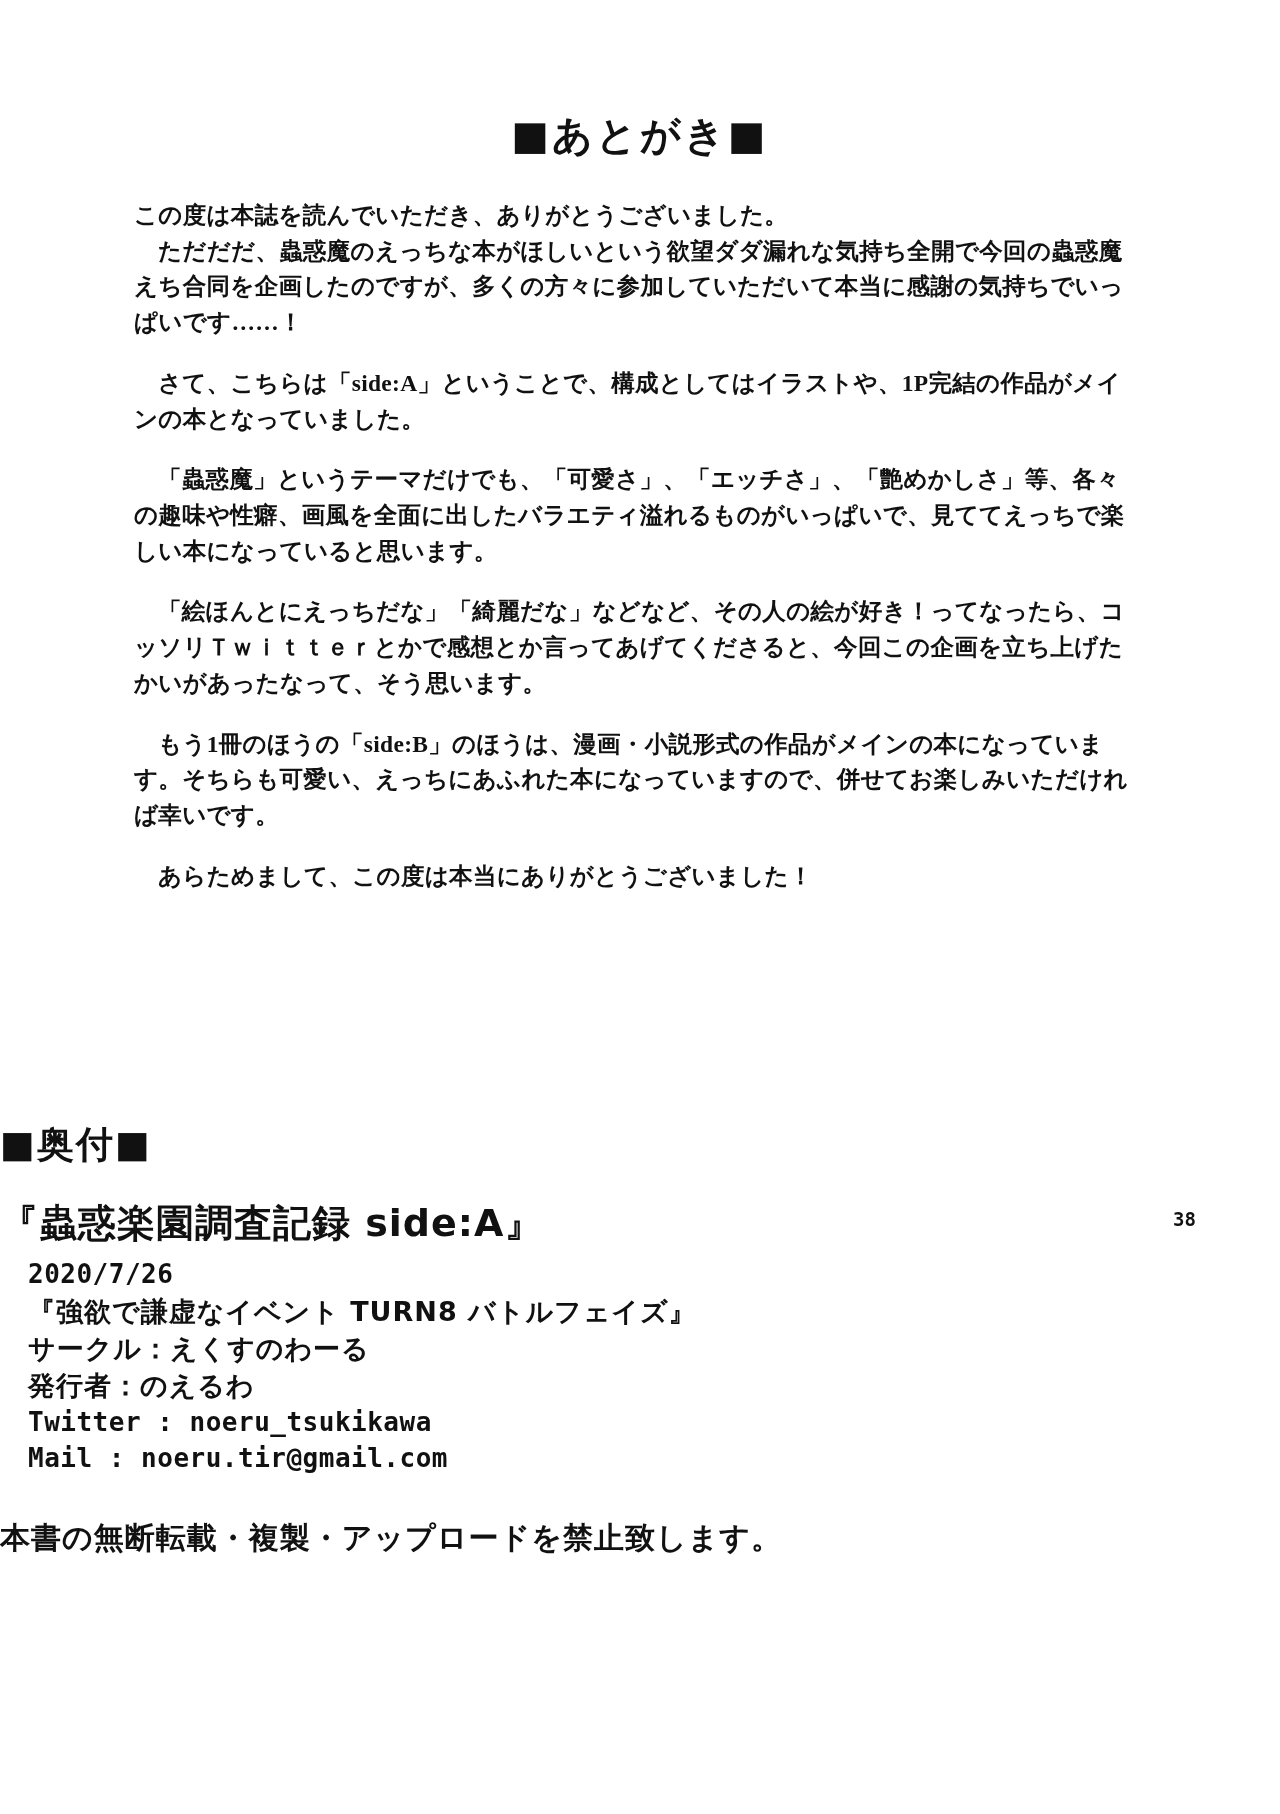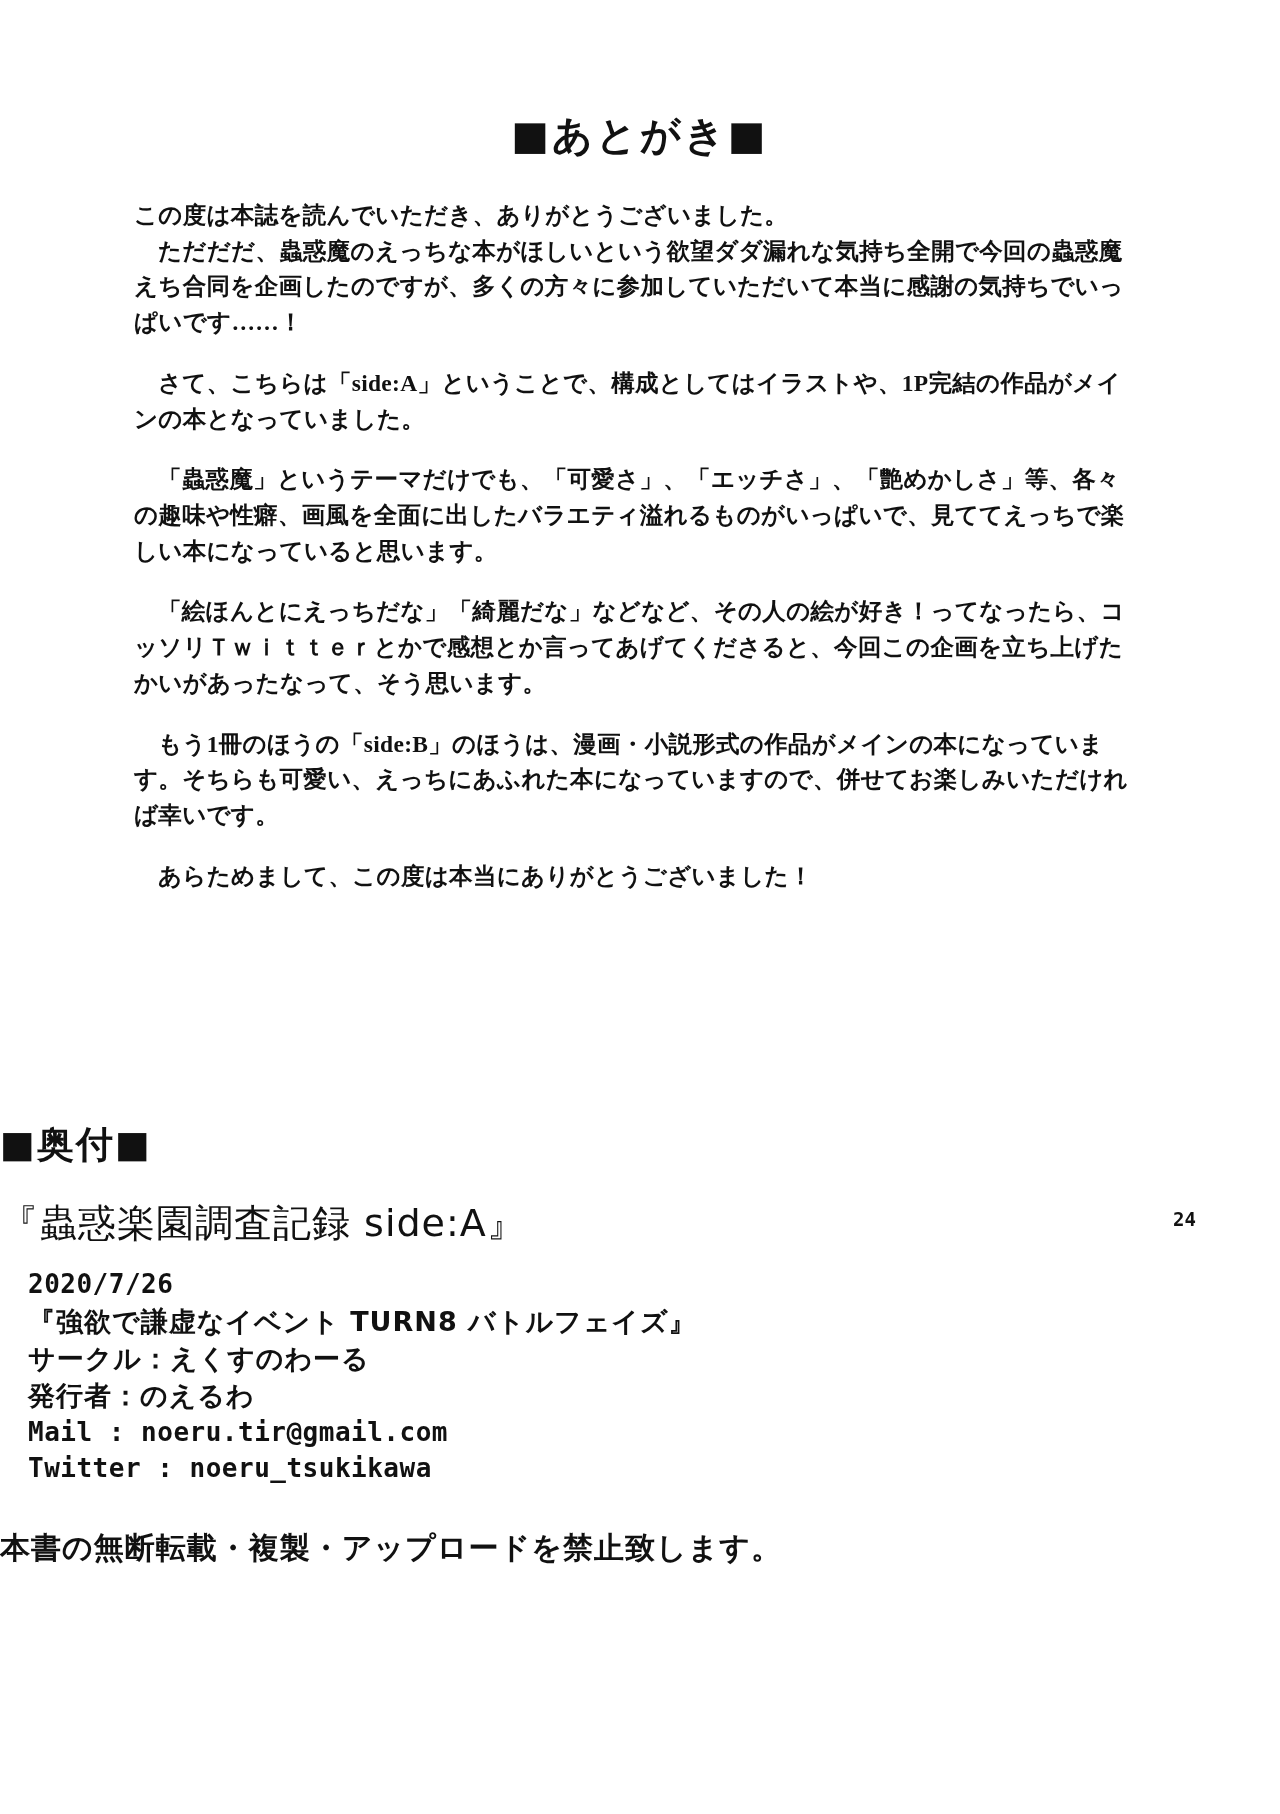--- a/index.html
+++ b/index.html
@@ -66,23 +66,23 @@
     text-align: left;
   }
   .colophon-heading {
     font-size: 37px;
     font-weight: bold;
     letter-spacing: 2px;
     margin-bottom: 28px;
   }
   .colophon-title {
     font-size: 38px;
-    font-weight: normal;
+    font-weight: bold;
     letter-spacing: 1px;
-    margin-bottom: 18px;
+    margin-bottom: 8px;
   }
   .colophon-line {
     font-size: 27px;
     font-weight: bold;
     letter-spacing: 1px;
     line-height: 1.38;
     padding-left: 28px;
   }
   .colophon-line.mono {
     font-family: "DejaVu Sans Mono", "Liberation Mono", monospace;
@@ -122,20 +122,20 @@
     <p class="para indent">あらためまして、この度は本当にありがとうございました！</p>
   </div>
 
   <div class="colophon">
     <div class="colophon-heading">■奥付■</div>
     <div class="colophon-title">『蟲惑楽園調査記録 side:A』</div>
     <div class="colophon-line mono">2020/7/26</div>
     <div class="colophon-line">『強欲で謙虚なイベント TURN8 バトルフェイズ』</div>
     <div class="colophon-line">サークル：えくすのわーる</div>
     <div class="colophon-line">発行者：のえるわ</div>
+    <div class="colophon-line mono">Twitter : noeru_tsukikawa</div>
     <div class="colophon-line mono">Mail : noeru.tir@gmail.com</div>
-    <div class="colophon-line mono">Twitter : noeru_tsukikawa</div>
     <div class="colophon-notice">本書の無断転載・複製・アップロードを禁止致します。</div>
   </div>
 
-  <div class="page-number">24</div>
+  <div class="page-number">38</div>
 
 </div>
 
 </body></html>

